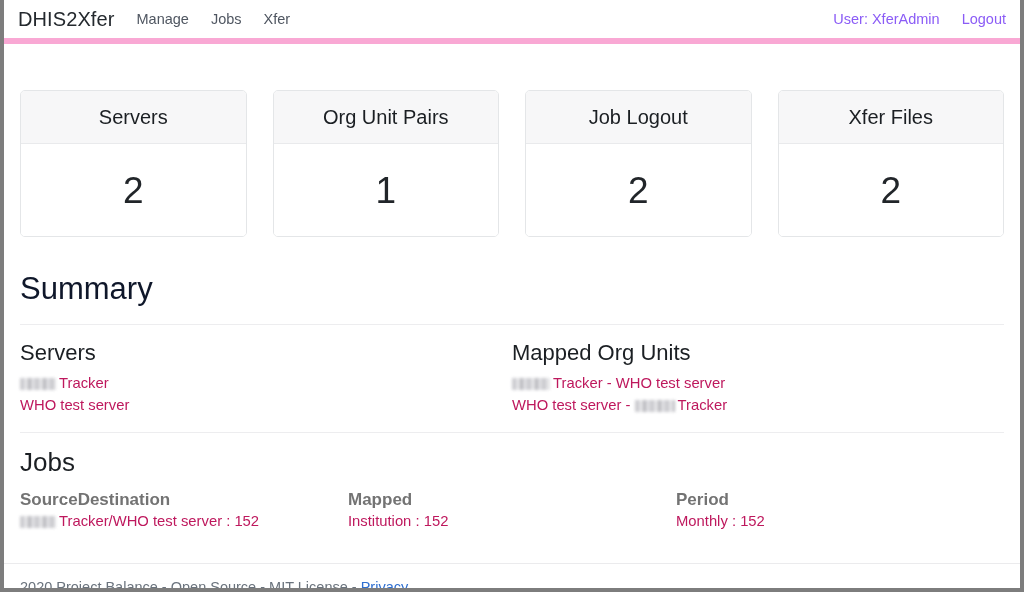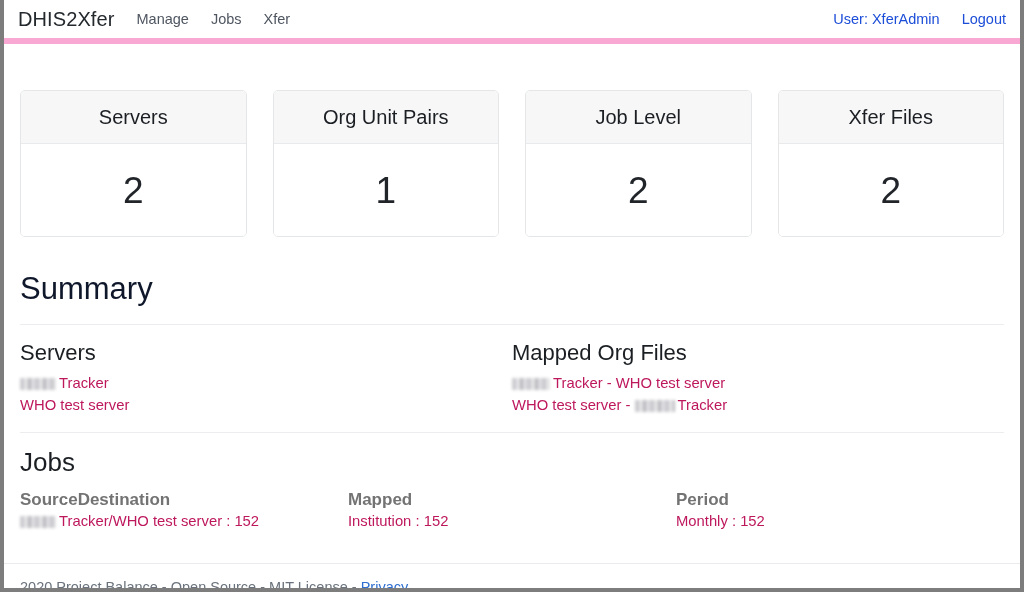--- a/index.html
+++ b/index.html
@@ -53,21 +53,21 @@
     color: #4f5661;
     text-decoration: none;
     font-weight: 400;
   }
   .nav-right {
     margin-left: auto;
     display: flex;
     align-items: center;
     gap: 22px;
   }
-  .nav-right .nav-link { color: #1d4ed8; }
+  .nav-right .nav-link { color: #8b5cf6; }
 
   
   #container {
     padding: 4px 16px;
   }
 
   
   #cards {
     display: flex;
     gap: 26px;
@@ -233,21 +233,21 @@
         <div class="card-header">
           <span class="card-header-text">Org Unit Pairs</span>
         </div>
         <div class="card-body">
           <span class="card-value">1</span>
         </div>
       </div>
 
       <div class="card">
         <div class="card-header">
-          <span class="card-header-text">Job Level</span>
+          <span class="card-header-text">Job Logout</span>
         </div>
         <div class="card-body">
           <span class="card-value">2</span>
         </div>
       </div>
 
       <div class="card">
         <div class="card-header">
           <span class="card-header-text">Xfer Files</span>
         </div>
@@ -267,21 +267,21 @@
         <h4 class="sec-head">Servers</h4>
         <div class="line">
           <span class="redact w36"></span><span>Tracker</span>
         </div>
         <div class="line">
           <span>WHO test server</span>
         </div>
       </div>
 
       <div class="col-half">
-        <h4 class="sec-head">Mapped Org Files</h4>
+        <h4 class="sec-head">Mapped Org Units</h4>
         <div class="line">
           <span class="redact w38"></span><span>Tracker - WHO test server</span>
         </div>
         <div class="line">
           <span>WHO test server - </span><span class="redact w40"></span><span>Tracker</span>
         </div>
       </div>
 
     </div>
 

